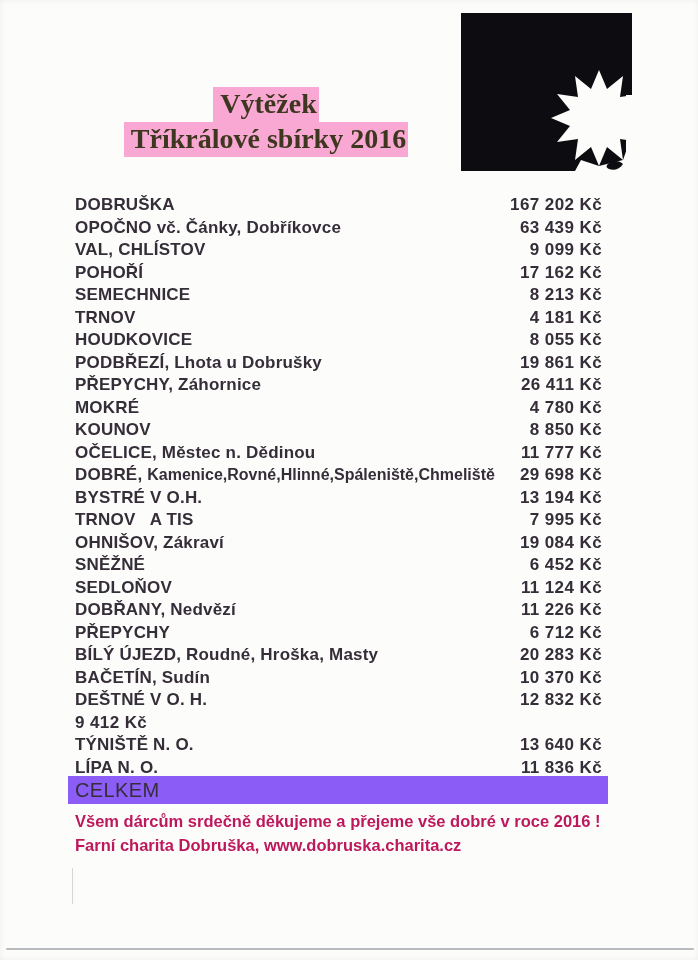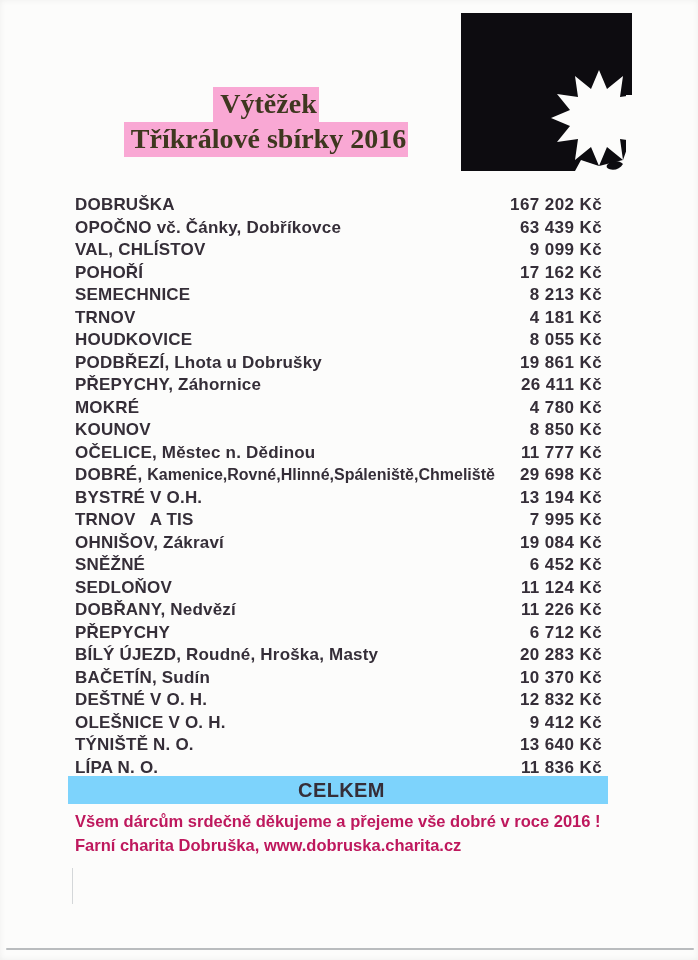--- a/index.html
+++ b/index.html
@@ -34,23 +34,23 @@
     height:22.5px;
     font-weight:bold;font-size:17px;color:#352e38;
     letter-spacing:.2px;
   }
   .nm-big,.nm-small,.amt{white-space:pre;}
   .nm-small{font-size:16px;letter-spacing:0;}
   .amt{letter-spacing:.4px;}
   
   .total{
     position:absolute;left:68px;top:776px;width:540px;height:28px;
-    background:#7dd3fc;
-    display:flex;justify-content:center;align-items:center;
-    color:#352e38;font-weight:bold;
+    background:#8b5cf6;
+    display:flex;justify-content:space-between;align-items:center;
+    color:#352e38;font-weight:normal;
   }
   .total-label{font-size:20px;margin-left:7px;letter-spacing:.4px;}
   .total-amount{font-size:21px;margin-right:5px;letter-spacing:.5px;}
   
   .footer{
     position:absolute;left:75px;top:809px;width:600px;
     font-weight:bold;font-size:16.5px;line-height:24px;color:#be185d;
   }
   
   .scan-bottom{
@@ -190,21 +190,20 @@
       <span class="nm"><span class="nm-big">BAČETÍN, Sudín</span><span class="nm-small"></span></span>
       <span class="amt">10 370 Kč</span>
     </div>
 
     <div class="row">
       <span class="nm"><span class="nm-big">DEŠTNÉ V O. H.</span><span class="nm-small"></span></span>
       <span class="amt">12 832 Kč</span>
     </div>
 
     <div class="row">
-      <span class="nm"><span class="nm-big">OLEŠNICE V O. H.</span><span class="nm-small"></span></span>
       <span class="amt">9 412 Kč</span>
     </div>
 
     <div class="row">
       <span class="nm"><span class="nm-big">TÝNIŠTĚ N. O.</span><span class="nm-small"></span></span>
       <span class="amt">13 640 Kč</span>
     </div>
 
     <div class="row">
       <span class="nm"><span class="nm-big">LÍPA N. O.</span><span class="nm-small"></span></span>

